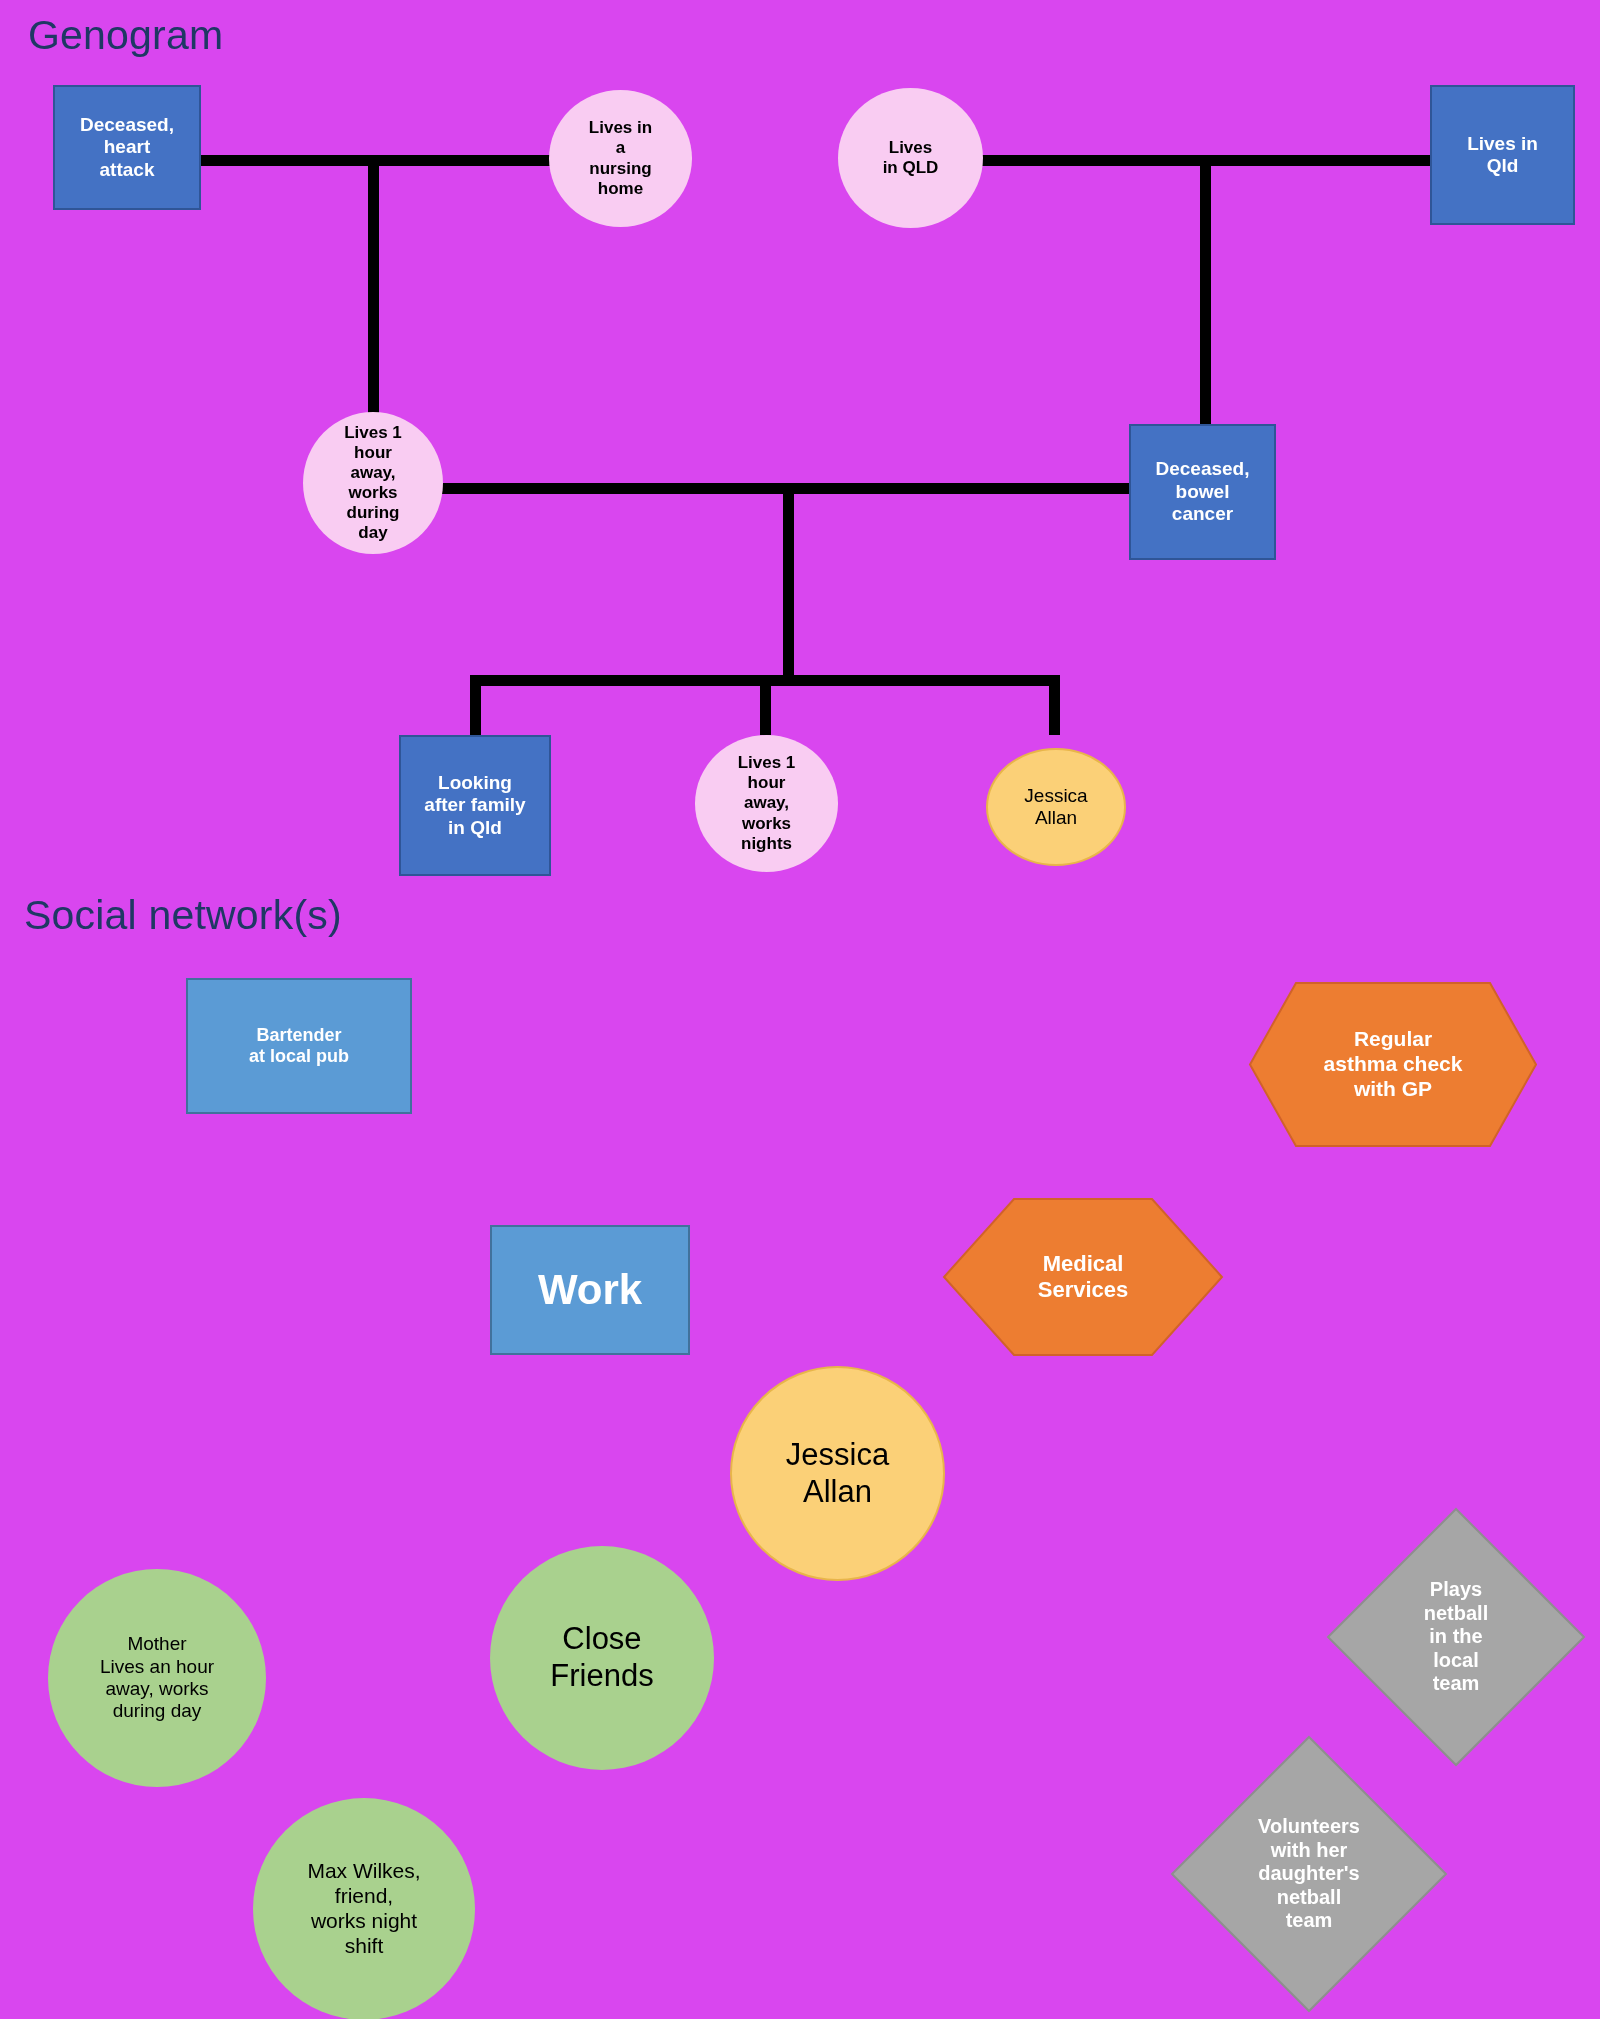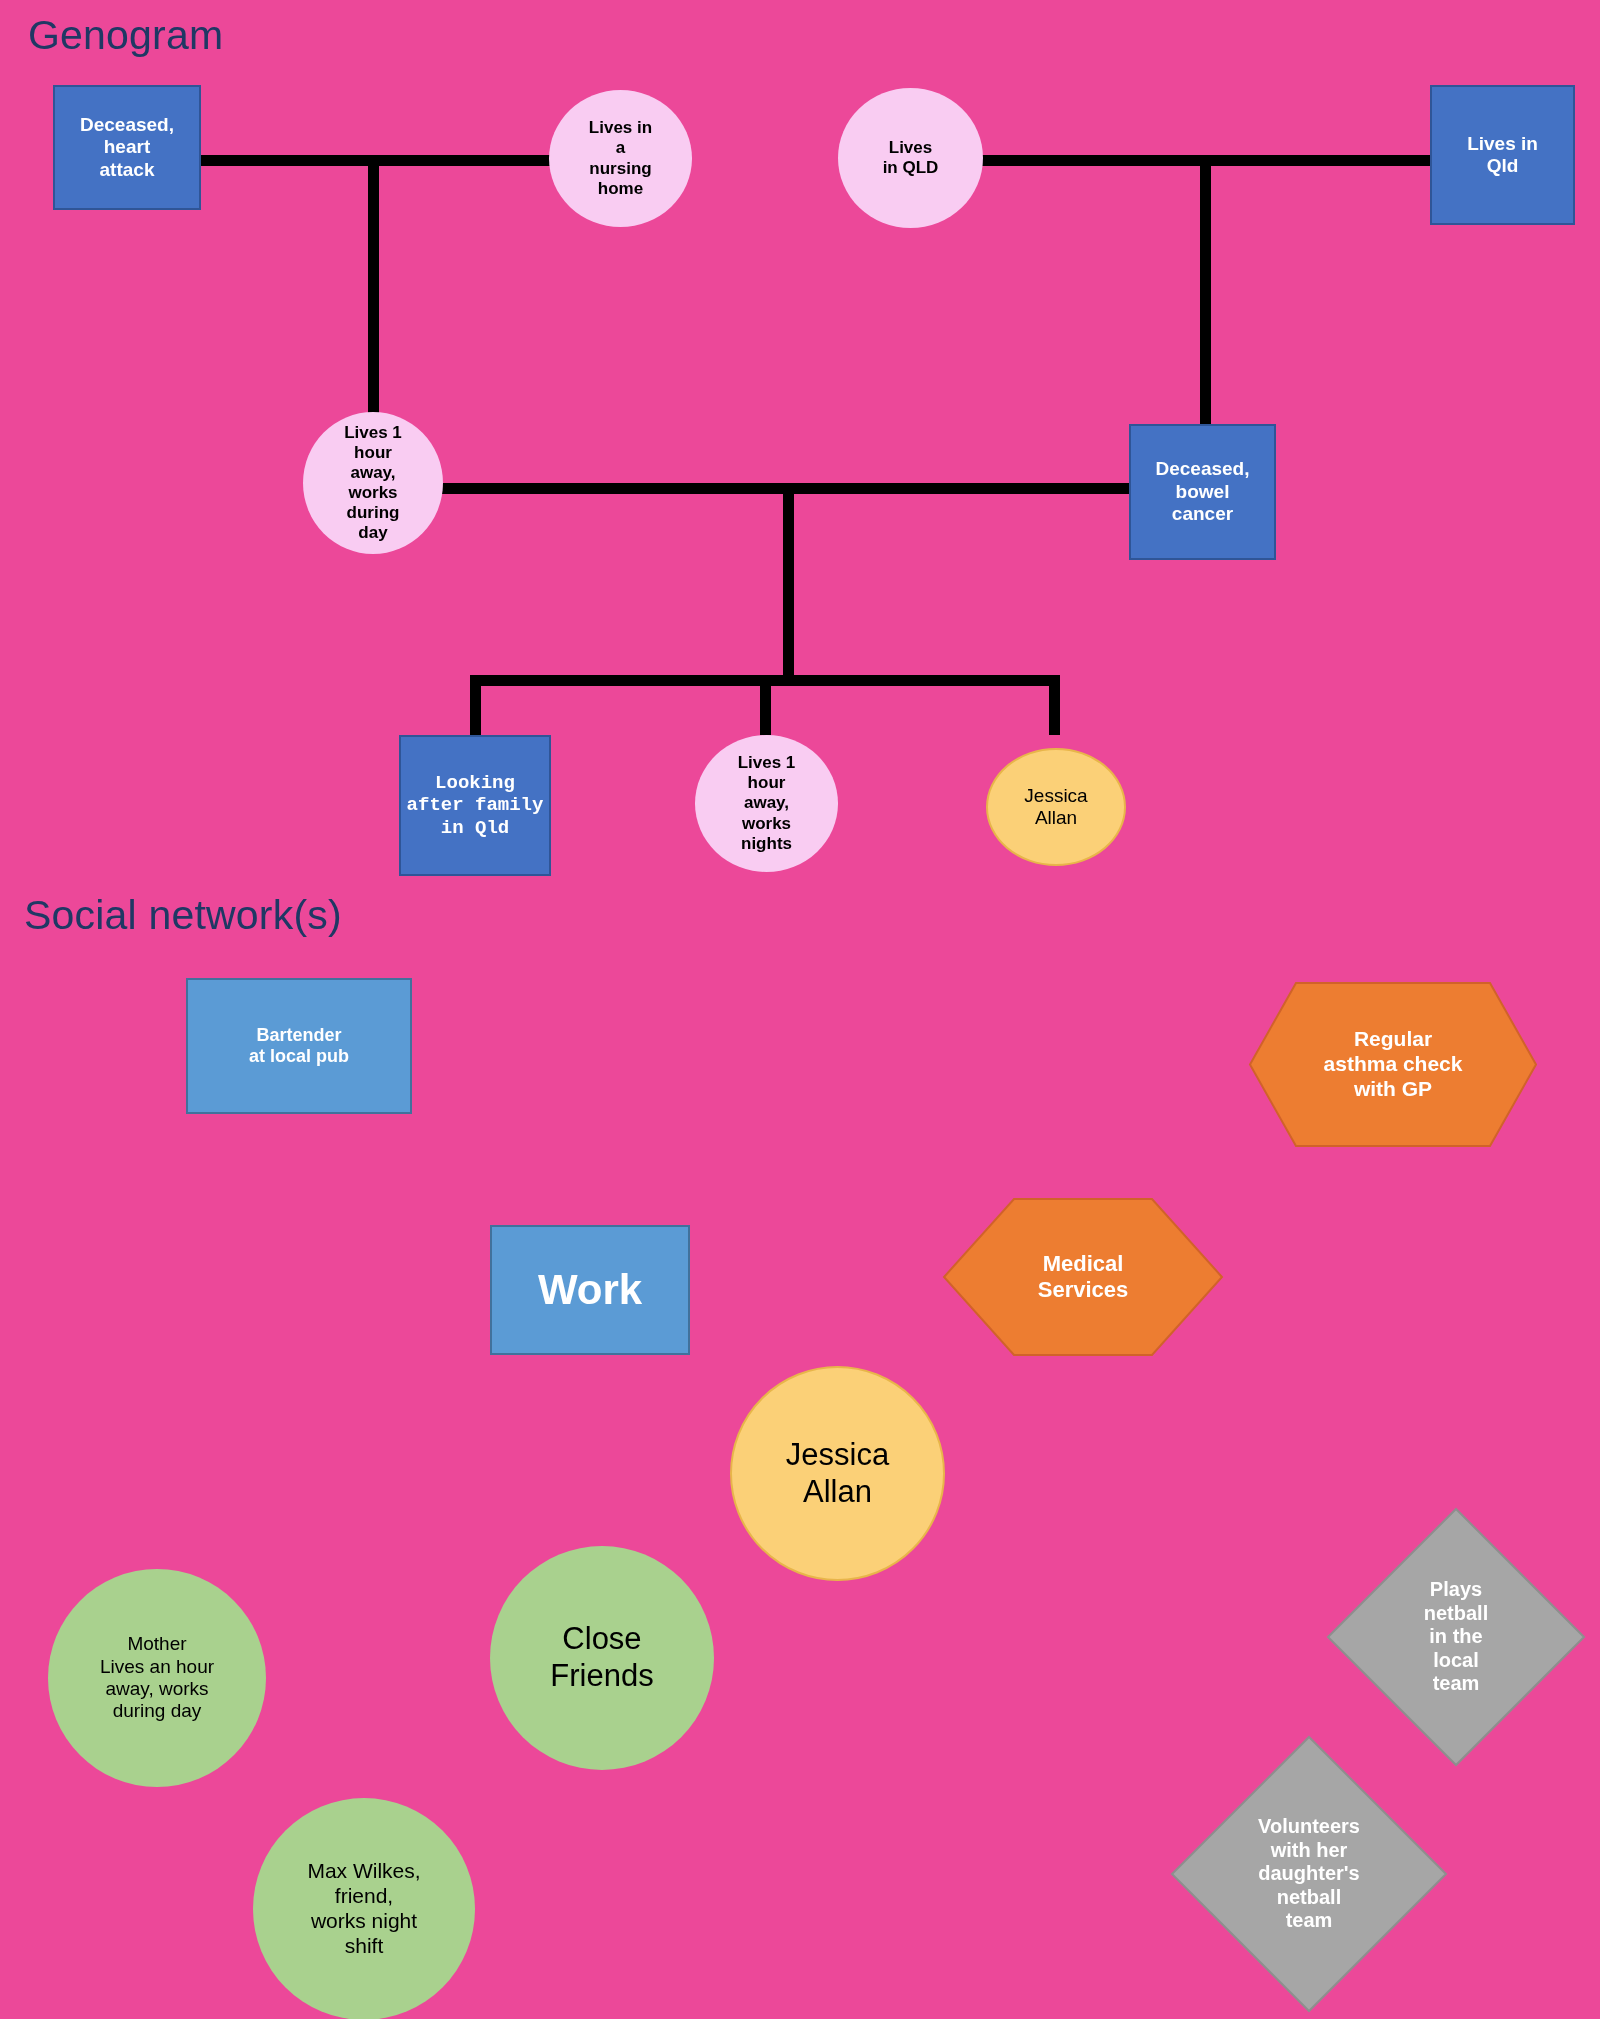--- a/index.html
+++ b/index.html
@@ -8,21 +8,21 @@
     background: #ffffff;
   }
   body {
     font-family: "Liberation Sans", sans-serif;
     color: #000;
   }
   #canvas {
     position: relative;
     width: 1600px;
     height: 2019px;
-    background: #ec4899;
+    background: #d946ef;
     overflow: hidden;
   }
 
   
   .section-title {
     position: absolute;
     font-family: "Liberation Sans", sans-serif;
     font-size: 41px;
     font-weight: 400;
     color: #1F3864;
@@ -206,21 +206,21 @@
 during
 day</span>
   </div>
 
   <div class="node gen-box" style="left:1129px; top:424px; width:147px; height:136px;">
     <span class="label">Deceased,
 bowel
 cancer</span>
   </div>
 
-  <div class="node gen-box" style="left:399px; top:735px; width:152px; height:141px;font-family:Liberation Mono, monospace;">
+  <div class="node gen-box" style="left:399px; top:735px; width:152px; height:141px;">
     <span class="label">Looking
 after family
 in Qld</span>
   </div>
 
   <div class="node gen-ellipse" style="left:695px; top:735px; width:143px; height:137px;">
     <span class="label">Lives 1
 hour
 away,
 works

